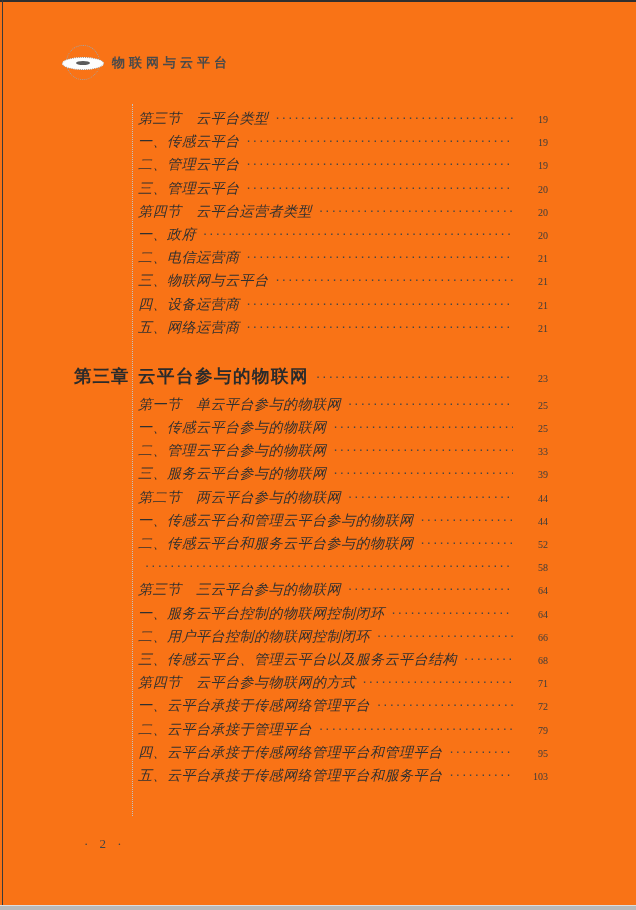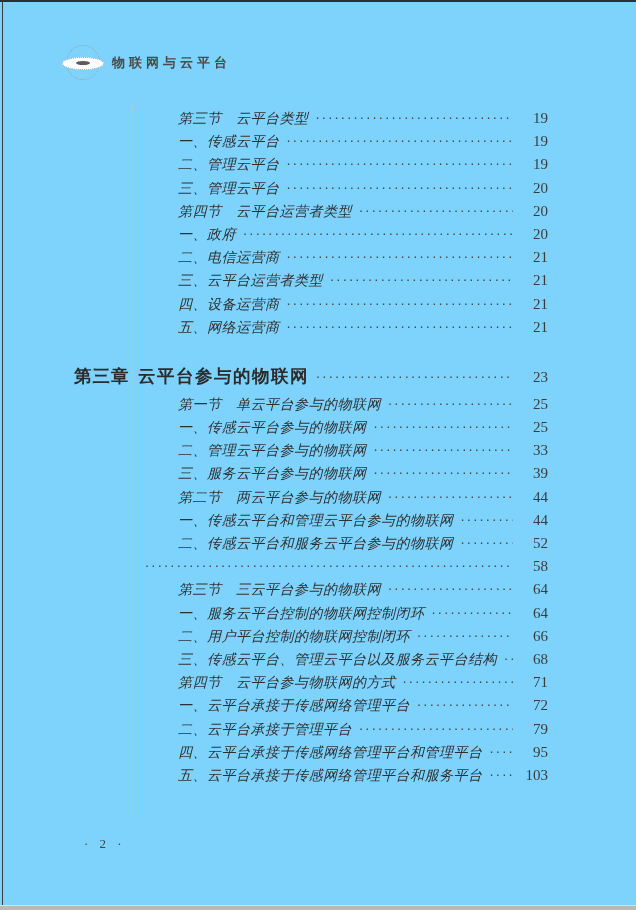--- a/index.html
+++ b/index.html
@@ -5,21 +5,21 @@
   html, body { margin: 0; padding: 0; }
   body {
     width: 636px; height: 910px;
     background: #ffffff;
     font-family: "Liberation Sans", sans-serif;
     -webkit-font-smoothing: antialiased;
   }
   .page {
     position: relative;
     width: 636px; height: 910px;
-    background: #7dd3fc;
+    background: #f97316;
     overflow: hidden;
   }
 
   
   .edge-top    { position: absolute; top: 0; left: 0; right: 0; height: 2px; background: #2f2f2f; }
   .edge-left   { position: absolute; top: 0; bottom: 0; left: 2px; width: 1px; background: #3a3a3a; }
   .edge-bottom { position: absolute; bottom: 0; left: 0; right: 0; height: 4px;
                  background: #b9b9b9; border-top: 1px solid #dedede; }
 
   
@@ -36,29 +36,29 @@
 
   
   .col-rule { position: absolute; left: 132px; top: 104px; height: 712px; width: 0;
               border-left: 1px dotted #c2c2c2; }
 
   
   .toc { position: absolute; left: 138px; top: 107px; width: 410px; color: #303030; }
   .row { display: flex; align-items: baseline; height: 23.2px; line-height: 23.2px;
          font-size: 14px; }
   .entry-text { white-space: nowrap; font-style: italic;
-                font-family: Liberation Serif, serif; letter-spacing: 0.5px; margin-left: 40px; }
+                font-family: Liberation Serif, serif; letter-spacing: 0.5px; }
   .leader { flex: 1 1 auto; overflow: hidden; white-space: nowrap;
             margin: 0 7px 0 7px; color: #474747; }
   .leader::after {
     content: "·················································································································";
     letter-spacing: 2.2px; font-size: 13px; font-family: "DejaVu Sans", sans-serif;
   }
   .page-num { flex: 0 0 auto; min-width: 28px; text-align: right;
-              font-family: "Liberation Serif", serif; font-size: 15px; color: #3c3c3c; }
+              font-family: "Liberation Serif", serif; font-size: 10px; color: #3c3c3c; }
 
   
   .chapter-row { position: relative; display: flex; align-items: baseline;
                  height: 30px; line-height: 30px; margin-top: 22px; margin-bottom: 2px; justify-content: flex-end; }
   .chapter-label { position: absolute; left: -64px; top: 0;
                    font-size: 17.5px; font-weight: bold; color: #2b2b2b; letter-spacing: 1px; }
   .chapter-title { white-space: nowrap; font-size: 17.5px; font-weight: bold;
                    color: #2b2b2b; letter-spacing: 1.5px; }
 
   
@@ -117,21 +117,21 @@
           <span class="entry-text">一、政府</span>
           <span class="leader"></span>
           <span class="page-num">20</span>
         </div>
         <div class="row">
           <span class="entry-text">二、电信运营商</span>
           <span class="leader"></span>
           <span class="page-num">21</span>
         </div>
         <div class="row">
-          <span class="entry-text">三、云平台运营者类型</span>
+          <span class="entry-text">三、物联网与云平台</span>
           <span class="leader"></span>
           <span class="page-num">21</span>
         </div>
         <div class="row">
           <span class="entry-text">四、设备运营商</span>
           <span class="leader"></span>
           <span class="page-num">21</span>
         </div>
         <div class="row">
           <span class="entry-text">五、网络运营商</span>

